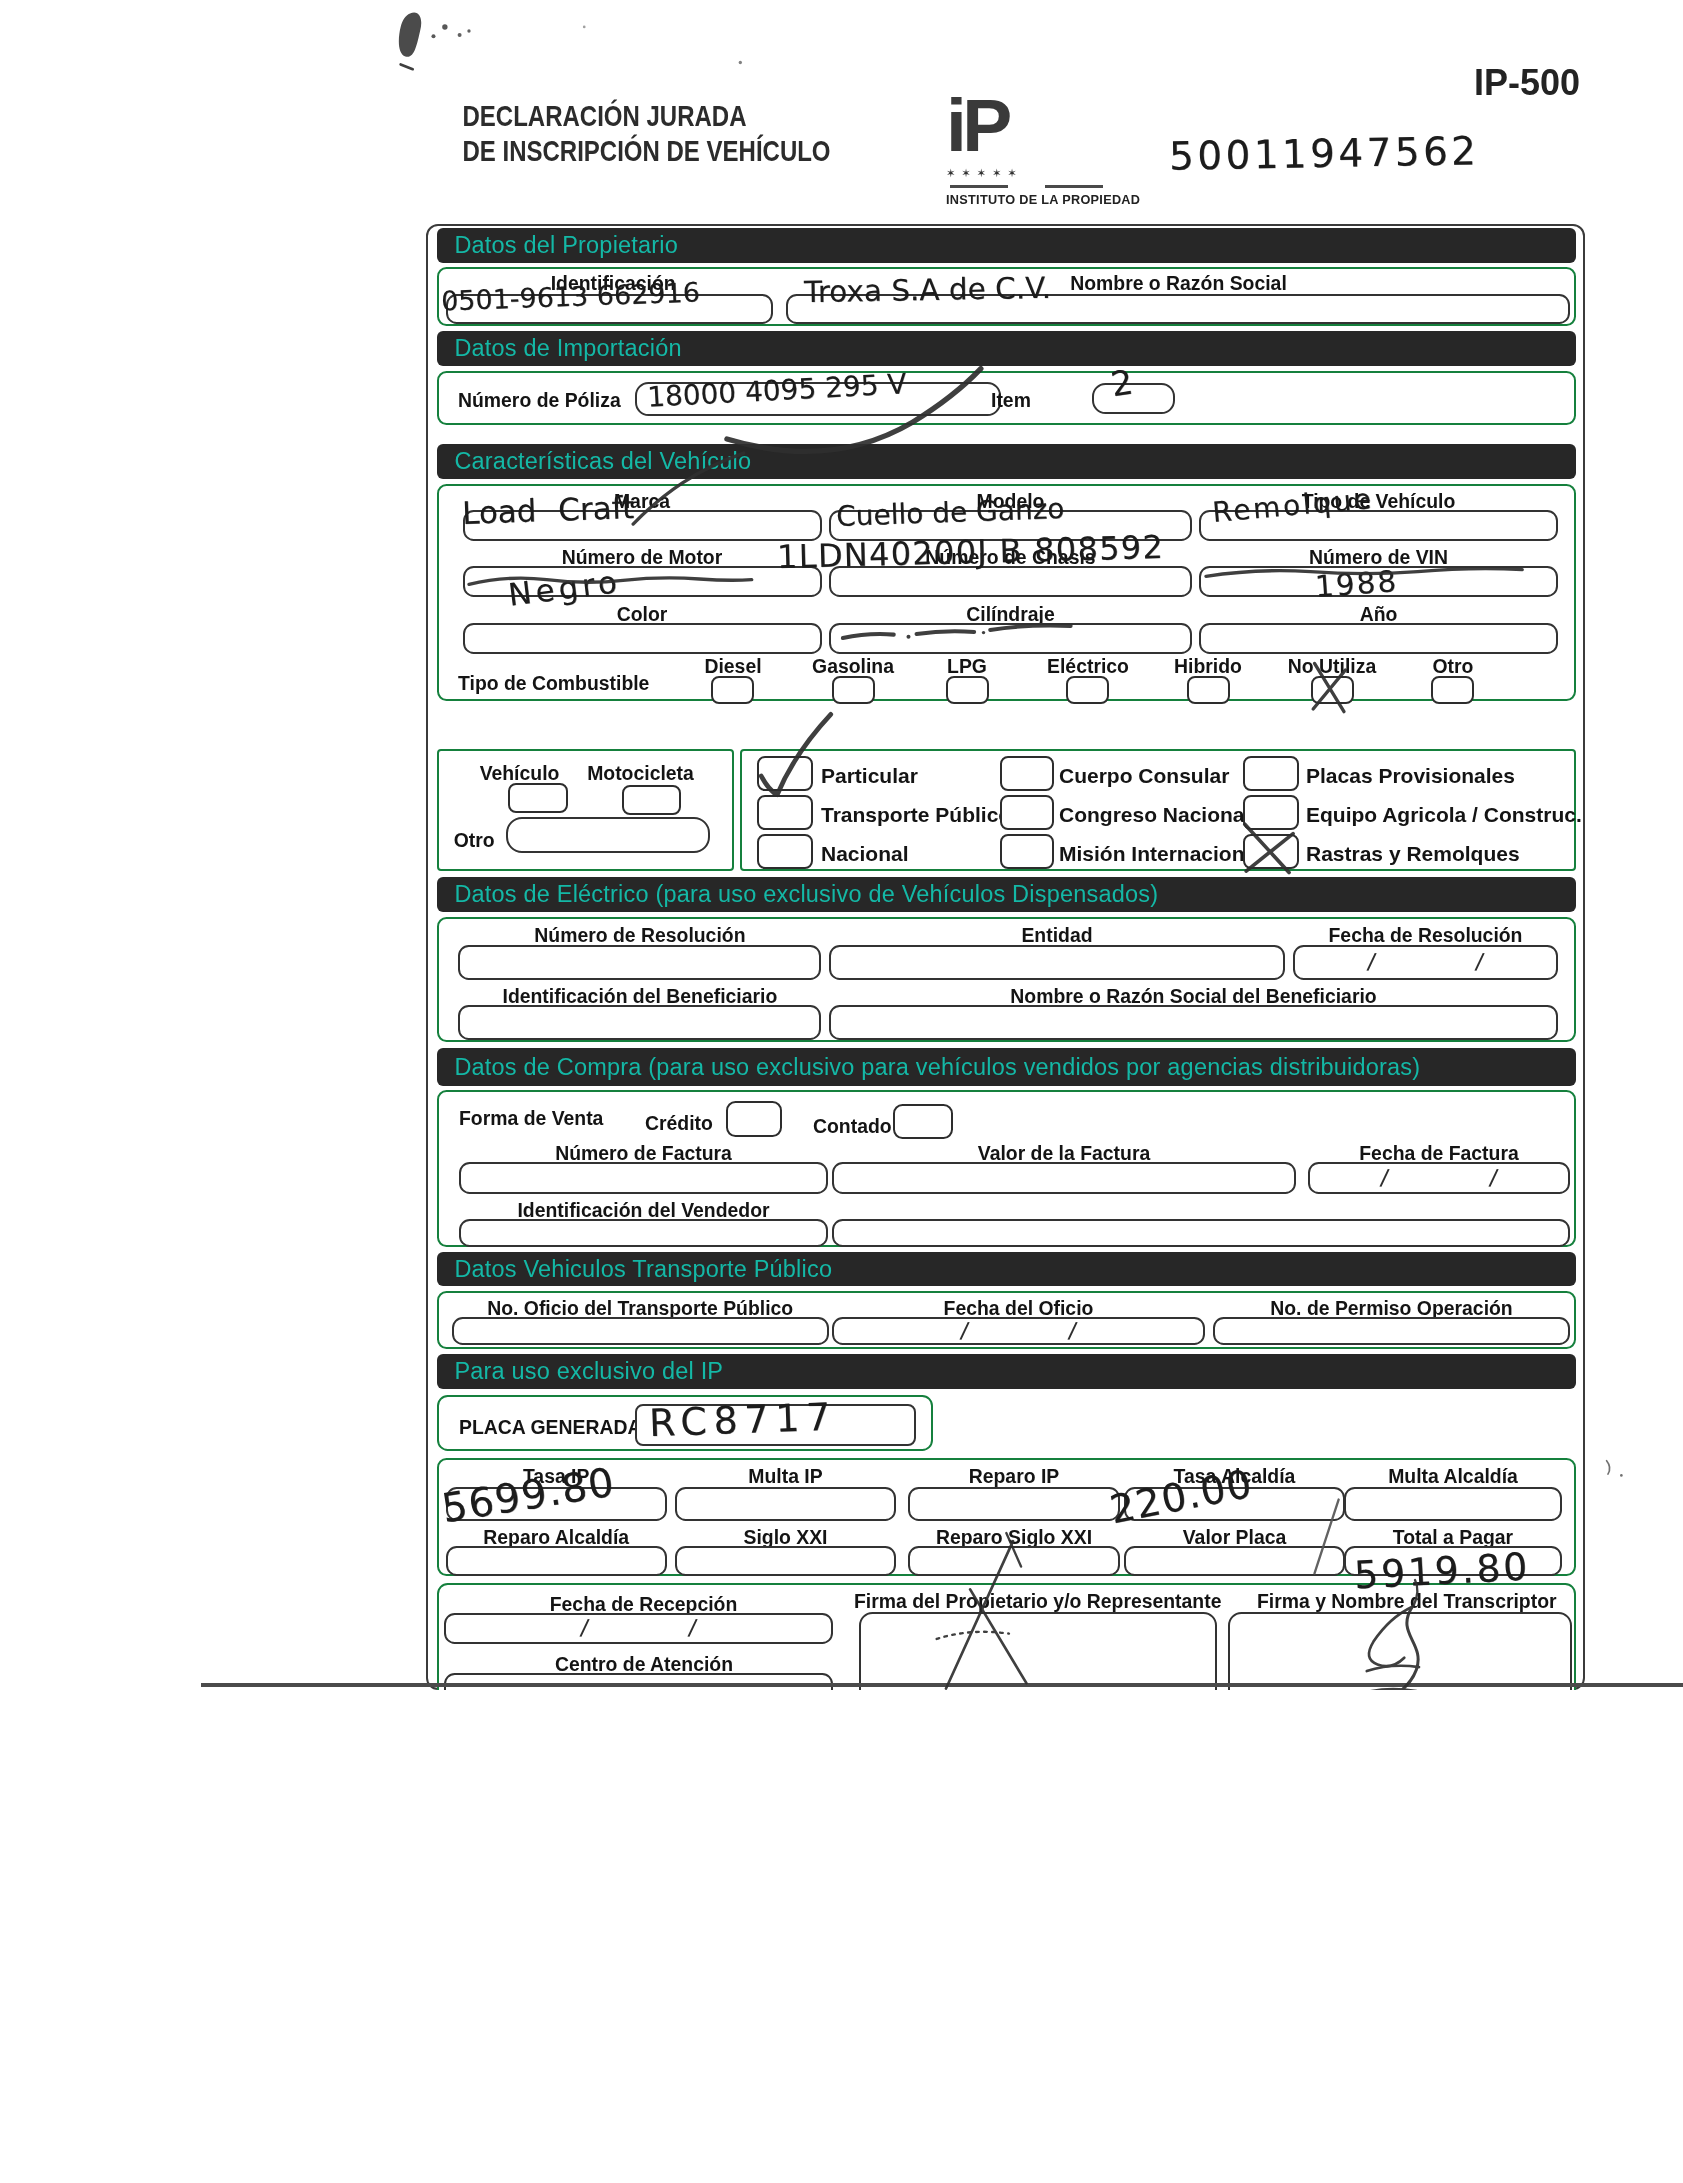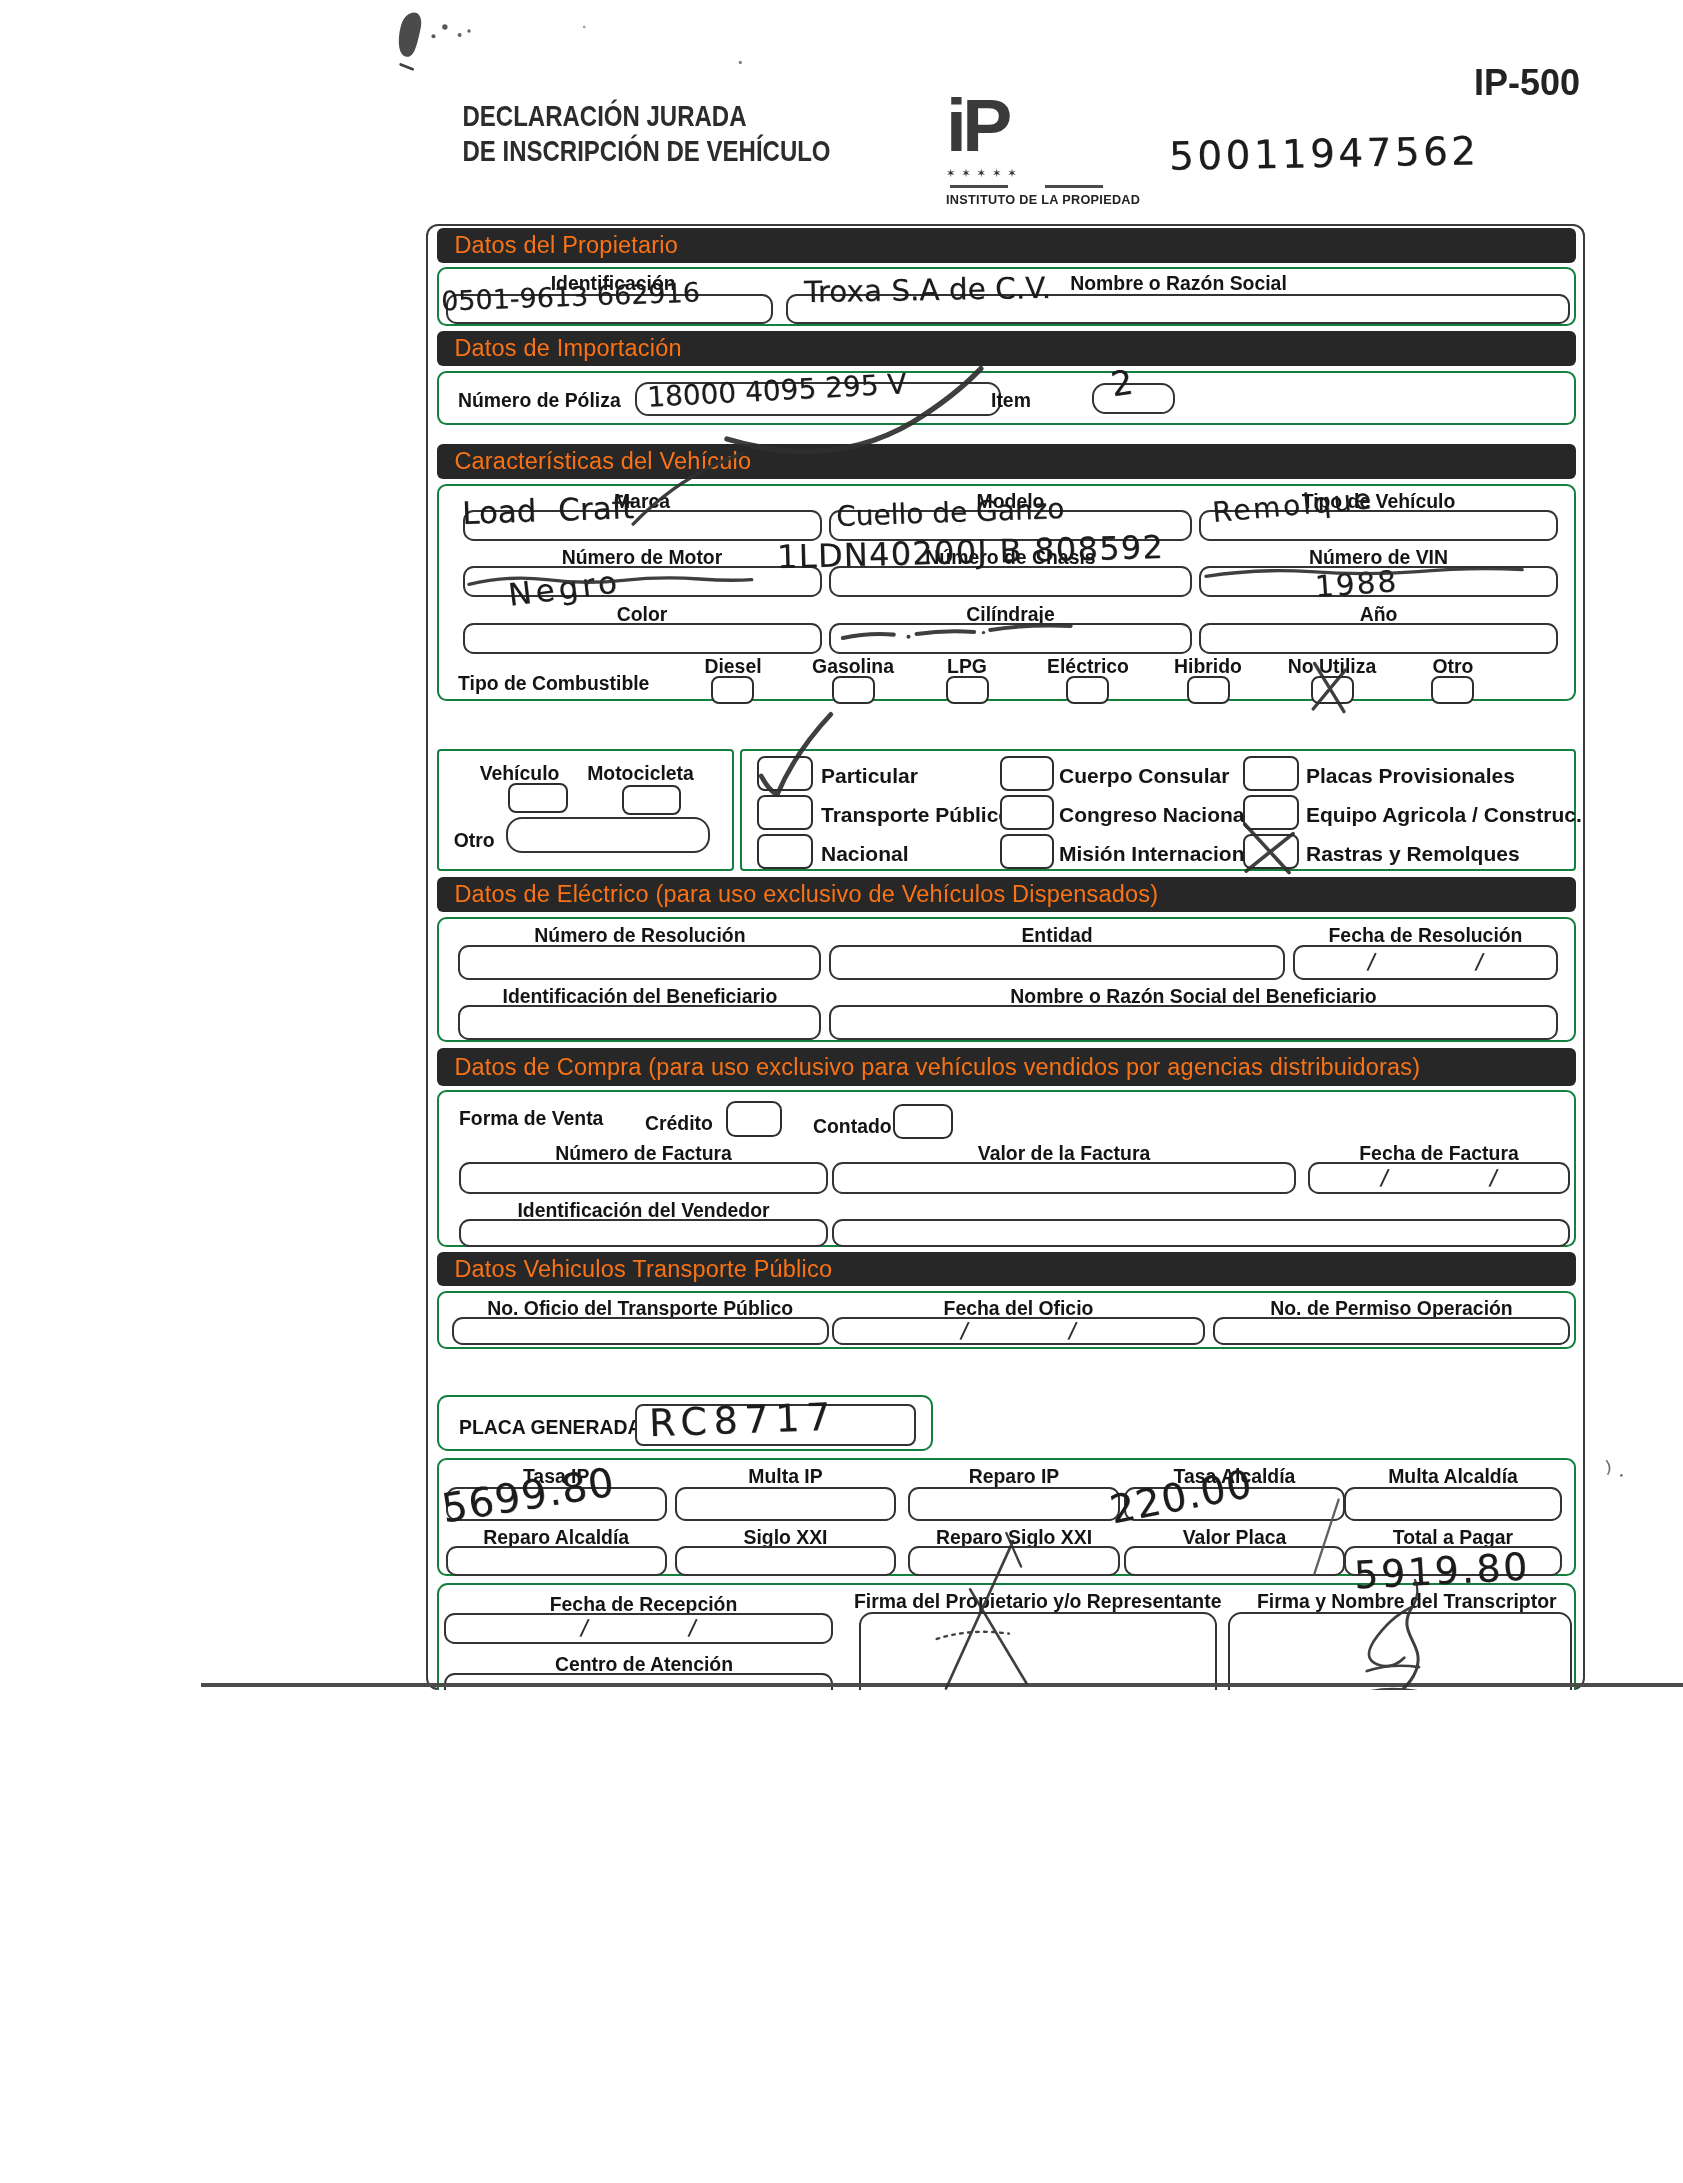--- a/index.html
+++ b/index.html
@@ -2,21 +2,21 @@
 <html style="font-size:10.7px"><head>
 <meta charset="utf-8">
 <style>
   html,body{margin:0;padding:0;background:#fff;}
   #page{position:relative;width:1683px;height:2183px;background:#ffffff;
         font-family:"Liberation Sans",sans-serif;color:#161616;overflow:hidden;}
   #scanArea{position:absolute;left:0;top:0;width:1683px;height:1690px;overflow:hidden;}
   .abs{position:absolute;}
   .bar{position:absolute;left:437px;width:1139px;height:35px;background:#272727;border-radius:6px;
        display:flex;align-items:center;padding-left:17.4px;box-sizing:border-box;
-       color:#f97316;font-size:23.5px;letter-spacing:0.2px;white-space:nowrap;}
+       color:#14b8a6;font-size:23.5px;letter-spacing:0.2px;white-space:nowrap;}
   .box{position:absolute;border:2px solid #15803d;border-radius:9.4px;box-sizing:border-box;background:#fff;}
   .fb{position:absolute;border:2px solid #333;border-radius:10.7px;box-sizing:border-box;background:#fff;}
   .fb.date{display:flex;align-items:center;justify-content:center;gap:101px;}
   .dsl{font-size:25.5px;color:#2e2e2e;transform:rotate(10deg);font-weight:400;}
   .lb{position:absolute;font-weight:700;font-size:19.4px;color:#141414;text-align:center;white-space:nowrap;}
   .lb.left{text-align:left;}
   .cb{position:absolute;border:2.7px solid #2d2d2d;border-radius:8px;box-sizing:border-box;background:#fff;}
   .hw{position:absolute;font-family:"DejaVu Sans",sans-serif;color:#1c1c1c;white-space:nowrap;
       text-shadow:0.5px 0.3px 0 rgba(25,25,25,.45);z-index:6;}
   .title-line{font-weight:700;font-size:30px;color:#2c2c2c;line-height:1.18;transform:scaleX(.8);transform-origin:center;white-space:nowrap;}
@@ -204,20 +204,23 @@
     <div class="lb" style="left:393px;top:4px;width:373px;">Fecha del Oficio</div>
     <div class="lb" style="left:774px;top:4px;width:357px;">No. de Permiso Operación</div>
     <div class="fb" style="left:12.7px;top:24px;width:377px;height:28px;"></div>
     <div class="fb date" style="left:393px;top:24px;width:373px;height:28px;">
       <span class="dsl">/</span>
       <span class="dsl">/</span>
     </div>
     <div class="fb" style="left:774px;top:24px;width:357px;height:28px;"></div>
   </div>
 
+  <div class="bar" style="top:1354px;">
+        <span>Para uso exclusivo del IP</span>
+      </div>
 
   <div class="box" style="left:437px;top:1395px;width:496px;height:56px;border-radius:10.7px;">
     <div class="lb left" style="left:20px;top:19px;width:174px;">PLACA GENERADA</div>
     <div class="fb" style="left:196px;top:6.7px;width:281px;height:42px;border-radius:8px;border-width:2.7px;"></div>
   </div>
   <div class="hw" style="left:649px;top:1398px;font-size:38px;letter-spacing:6.7px;transform:rotate(-2deg);">RC8717</div>
 
   <div class="box" style="left:437px;top:1458px;width:1139px;height:118px;">
     <div class="lb" style="left:6.7px;top:5.4px;width:221px;">Tasa IP</div>
     <div class="lb" style="left:236px;top:5.4px;width:221px;">Multa IP</div>

